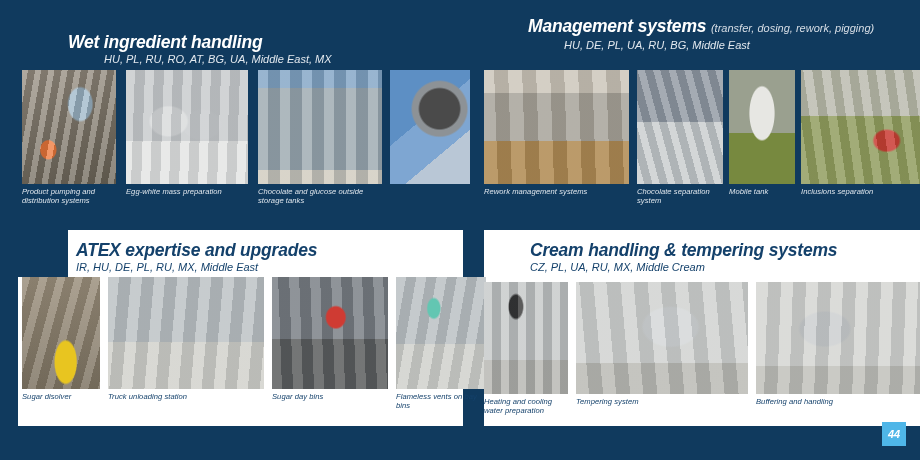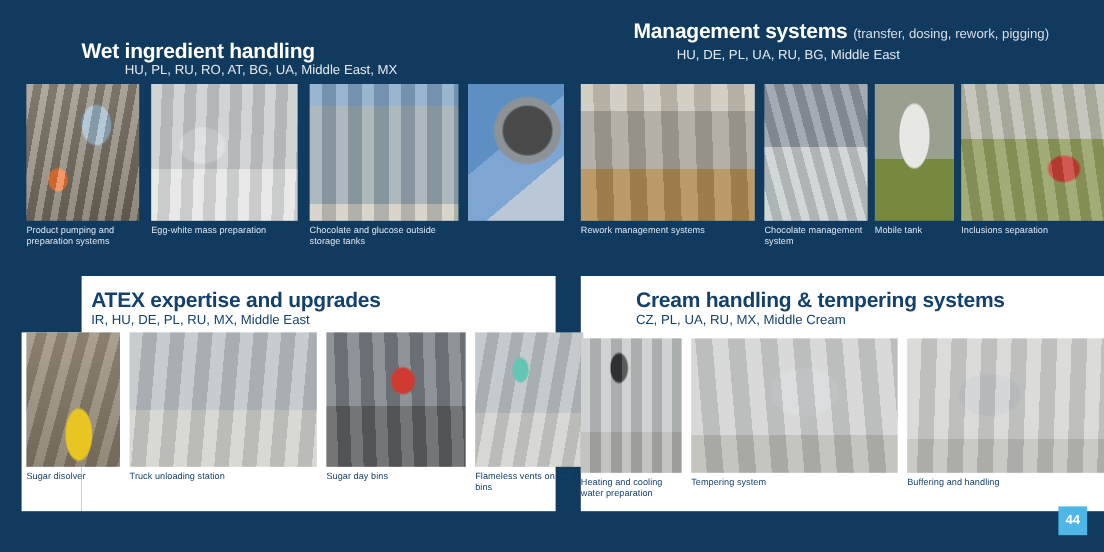--- a/index.html
+++ b/index.html
@@ -2,21 +2,21 @@
 <html><head>
 <meta charset="utf-8">
 <style>
   html,body{margin:0;padding:0;}
   body{
     width:920px;height:460px;overflow:hidden;
     background:#103a5e;
     font-family:"Liberation Sans", sans-serif;
     position:relative;
   }
-  .slide{position:absolute;inset:0;background:#103a5e;}
+  .slide{position:absolute;inset:0;background:#103a5e;font-style:italic;}
 
   
   .panel-white{position:absolute;background:#ffffff;}
   #panel-atex  {left:68px;  top:230px; width:395px; height:196px;}
   #panel-cream {left:484px; top:230px; width:436px; height:196px;}
   
   #panel-atex-tail{left:18px; top:277px; width:50px; height:149px;}
 
   
   .sec{position:absolute;}
@@ -156,21 +156,21 @@
   <div class="panel-white" id="panel-cream"></div>
 
   <div class="sec on-dark" id="sec-wet">
     <h2><span>Wet ingredient handling</span></h2>
     <p class="countries">HU, PL, RU, RO, AT, BG, UA, Middle East, MX</p>
   </div>
 
   <div class="row" id="row-wet" style="left:22px;top:70px;width:448px;height:120px;">
     <div class="cell" style="left:0px;top:0px;width:94px;">
       <span class="photo p-pump" style="height:114px;"></span>
-      <div class="cap cap-dark">Product pumping and preparation systems</div>
+      <div class="cap cap-dark">Product pumping and distribution systems</div>
     </div>
     <div class="cell" style="left:104px;top:0px;width:122px;">
       <span class="photo p-egg" style="height:114px;"></span>
       <div class="cap cap-dark">Egg-white mass preparation</div>
     </div>
     <div class="cell" style="left:236px;top:0px;width:124px;">
       <span class="photo p-tanks" style="height:114px;"></span>
       <div class="cap cap-dark">Chocolate and glucose outside storage tanks</div>
     </div>
     <div class="cell" style="left:368px;top:0px;width:80px;">
@@ -183,21 +183,21 @@
     <p class="countries">HU, DE, PL, UA, RU, BG, Middle East</p>
   </div>
 
   <div class="row" id="row-mgmt" style="left:484px;top:70px;width:436px;height:120px;">
     <div class="cell" style="left:0px;top:0px;width:145px;">
       <span class="photo p-rework" style="height:114px;"></span>
       <div class="cap cap-dark">Rework management systems</div>
     </div>
     <div class="cell" style="left:153px;top:0px;width:86px;">
       <span class="photo p-choc" style="height:114px;"></span>
-      <div class="cap cap-dark">Chocolate management system</div>
+      <div class="cap cap-dark">Chocolate separation system</div>
     </div>
     <div class="cell" style="left:245px;top:0px;width:66px;">
       <span class="photo p-mobile" style="height:114px;"></span>
       <div class="cap cap-dark">Mobile tank</div>
     </div>
     <div class="cell" style="left:317px;top:0px;width:119px;">
       <span class="photo p-incl" style="height:114px;"></span>
       <div class="cap cap-dark">Inclusions separation</div>
     </div>
   </div>

